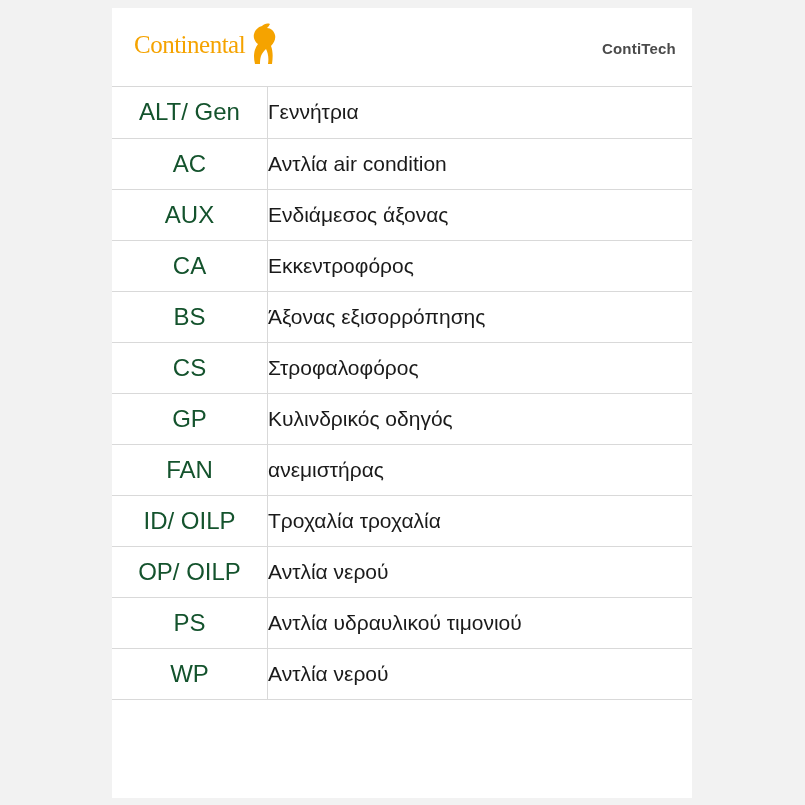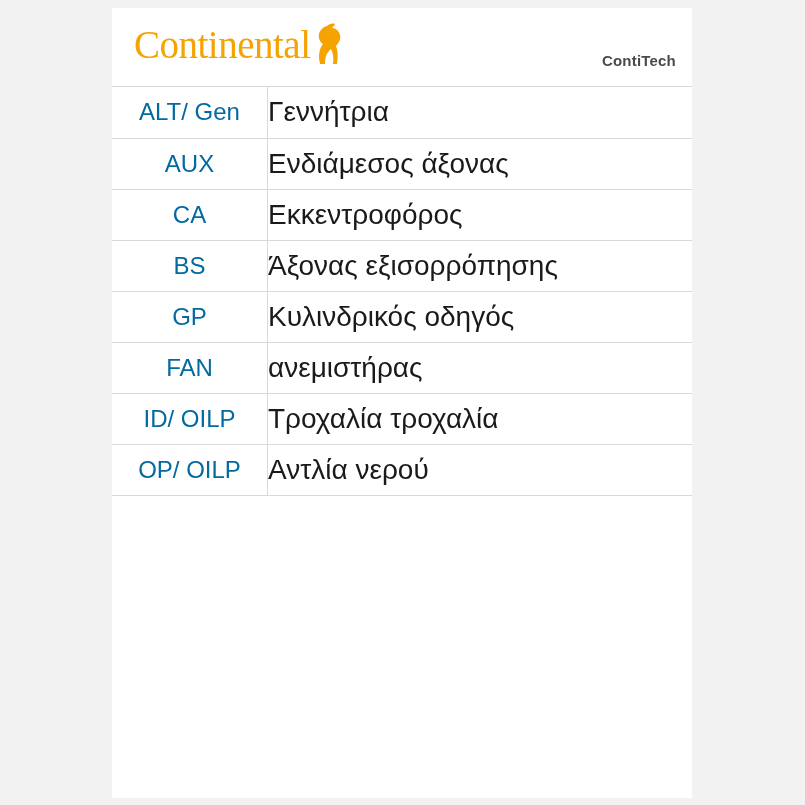--- a/index.html
+++ b/index.html
@@ -37,40 +37,40 @@
   }
   .brand-logo {
     position: absolute;
     left: 22px;
     top: 14px;
     display: flex;
     align-items: center;
   }
   .brand-word {
     font-family: "Liberation Serif", serif;
-    font-size: 39px;
+    font-size: 25px;
     letter-spacing: -0.5px;
     color: #f5a300;
     font-weight: 400;
     line-height: 1;
     white-space: nowrap;
   }
   .horse-mark {
     position: relative;
     width: 34px;
     height: 44px;
     margin-left: 2px;
   }
   .horse-mark svg {
     display: block;
   }
   .brand-sub {
     position: absolute;
     right: 16px;
-    top: 44px;
+    top: 32px;
     font-size: 15px;
     font-weight: bold;
     color: #4a4a4a;
     letter-spacing: 0.2px;
   }
   .glossary {
     width: 100%;
     border-collapse: collapse;
     table-layout: fixed;
   }
@@ -80,26 +80,26 @@
   .glossary td {
     border-bottom: 1px solid #d9d9d9;
     vertical-align: middle;
     padding: 0;
   }
   .col-code {
     width: 155px;
     border-right: 1px solid #d9d9d9;
     text-align: center;
     font-size: 24px;
-    color: #0369a1;
+    color: #14532d;
     white-space: nowrap;
   }
   .col-term {
     padding-left: 22px;
-    font-size: 28px;
+    font-size: 21px;
     color: #1a1a1a;
     white-space: nowrap;
   }
   .left-edge, .right-edge {
     position: absolute;
     top: 0;
     width: 112px;
     height: 805px;
     background: #f2f2f2;
   }
@@ -127,44 +127,60 @@
       <div class="brand-sub">ContiTech</div>
     </div>
 
     <table class="glossary">
       <tbody>
         <tr>
           <td class="col-code">ALT/ Gen</td>
           <td class="col-term">Γεννήτρια</td>
         </tr>
         <tr>
+          <td class="col-code">AC</td>
+          <td class="col-term">Αντλία air condition</td>
+        </tr>
+        <tr>
           <td class="col-code">AUX</td>
           <td class="col-term">Ενδιάμεσος άξονας</td>
         </tr>
         <tr>
           <td class="col-code">CA</td>
           <td class="col-term">Εκκεντροφόρος</td>
         </tr>
         <tr>
           <td class="col-code">BS</td>
           <td class="col-term">Άξονας εξισορρόπησης</td>
+        </tr>
+        <tr>
+          <td class="col-code">CS</td>
+          <td class="col-term">Στροφαλοφόρος</td>
         </tr>
         <tr>
           <td class="col-code">GP</td>
           <td class="col-term">Κυλινδρικός οδηγός</td>
         </tr>
         <tr>
           <td class="col-code">FAN</td>
           <td class="col-term">ανεμιστήρας</td>
         </tr>
         <tr>
           <td class="col-code">ID/ OILP</td>
           <td class="col-term">Τροχαλία τροχαλία</td>
         </tr>
         <tr>
           <td class="col-code">OP/ OILP</td>
           <td class="col-term">Αντλία νερού</td>
         </tr>
+        <tr>
+          <td class="col-code">PS</td>
+          <td class="col-term">Αντλία υδραυλικού τιμονιού</td>
+        </tr>
+        <tr>
+          <td class="col-code">WP</td>
+          <td class="col-term">Αντλία νερού</td>
+        </tr>
       </tbody>
     </table>
 
   </div>
 </div>
 
 </body></html>

